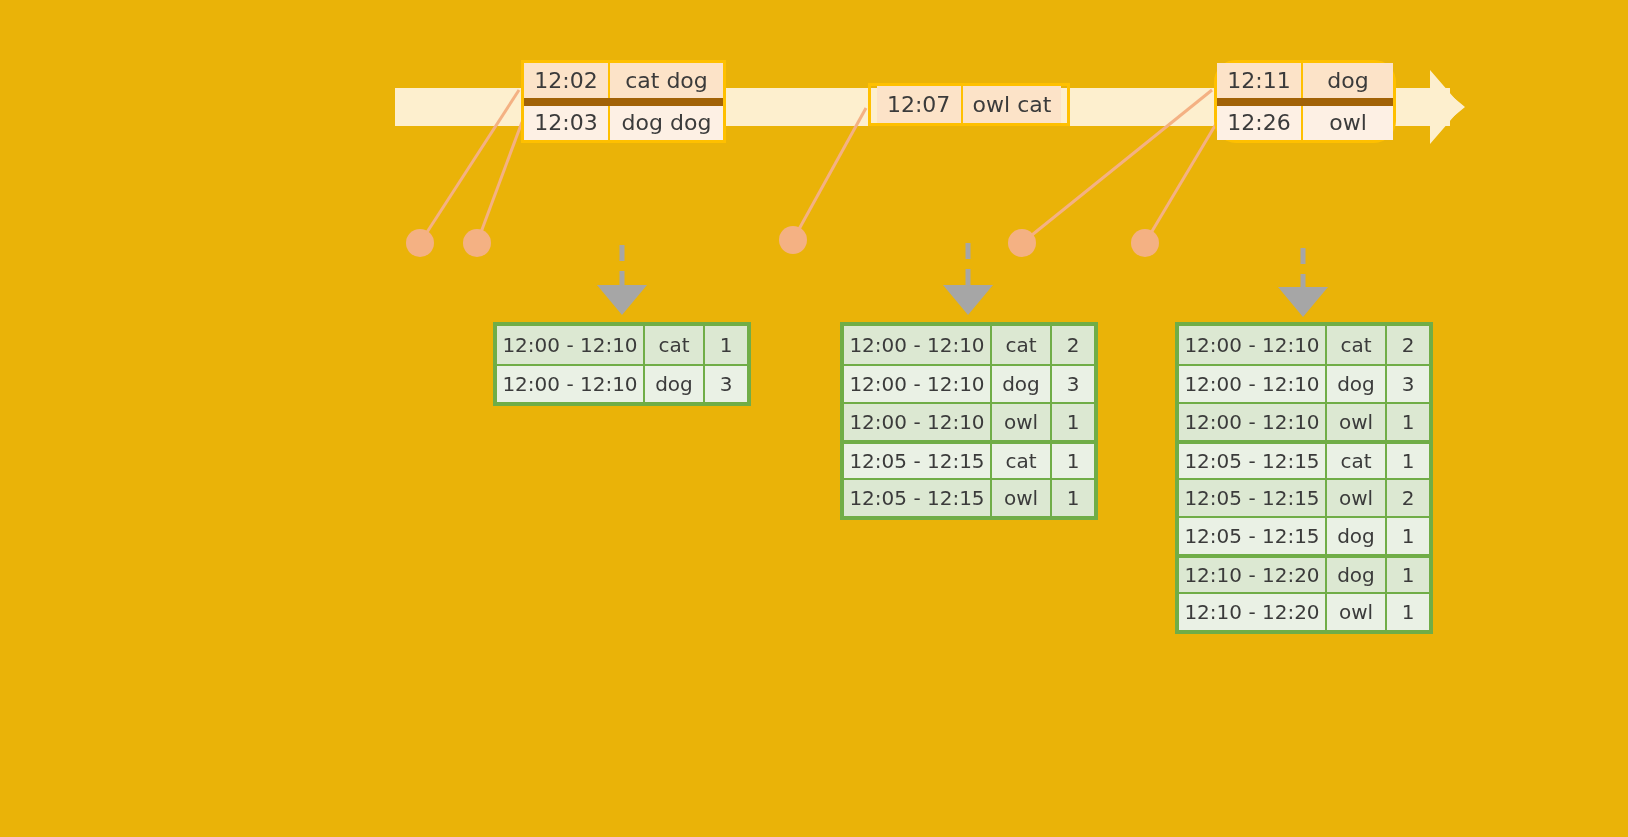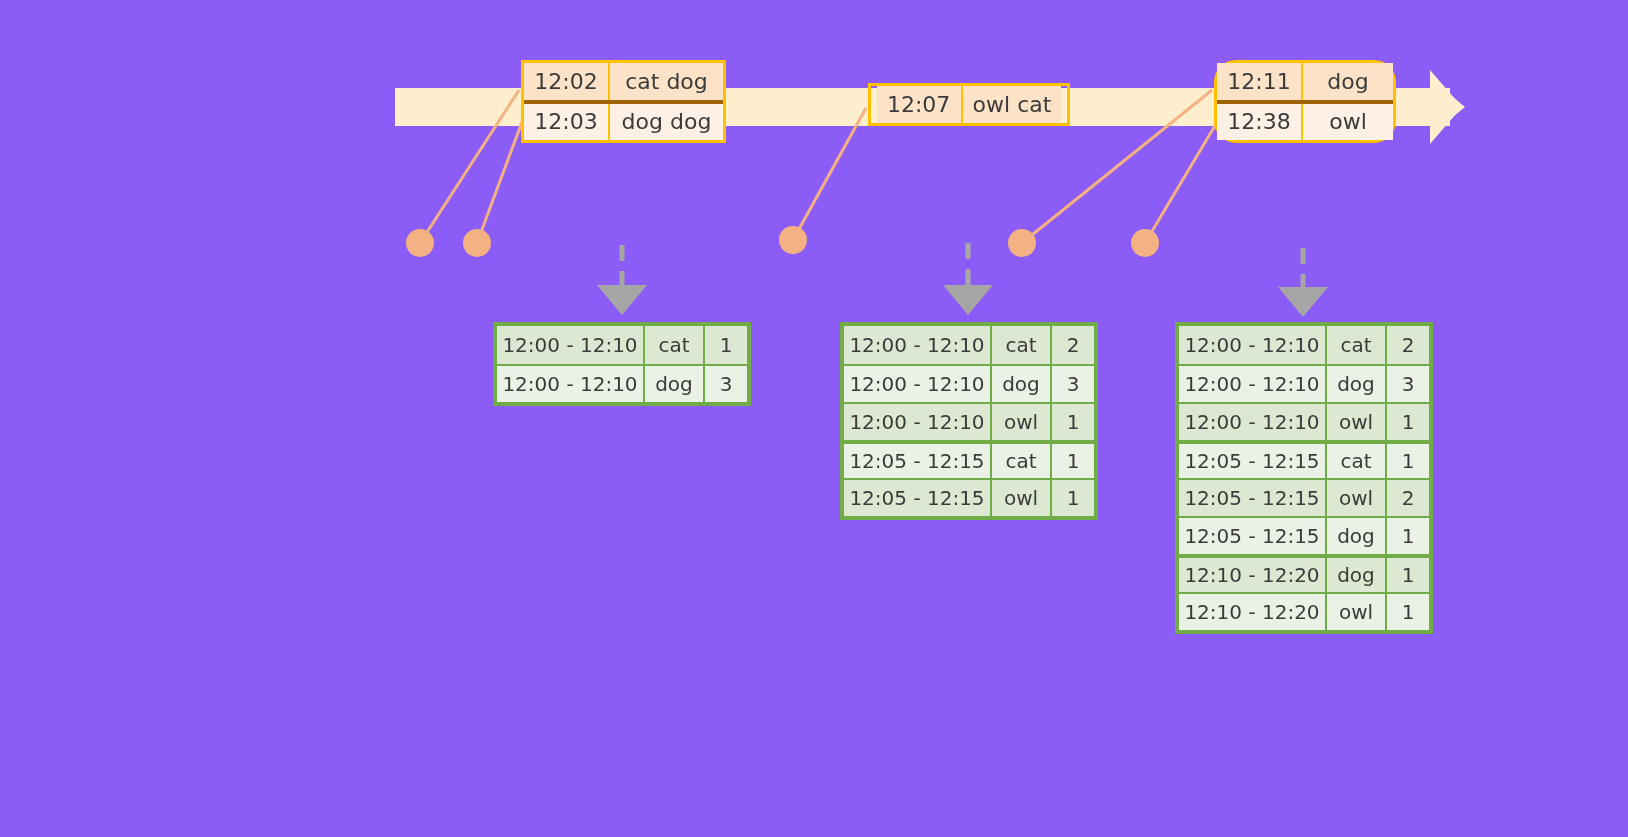--- a/index.html
+++ b/index.html
@@ -4,21 +4,21 @@
 <style>
   html, body {
     margin: 0;
     padding: 0;
     background: #000000;
   }
   #stage {
     position: relative;
     width: 1628px;
     height: 837px;
-    background: #8b5cf6;
+    background: #eab308;
     font-family: "DejaVu Sans", "Liberation Sans", sans-serif;
     overflow: hidden;
   }
   .svg-layer {
     position: absolute;
     left: 0;
     top: 0;
     width: 1628px;
     height: 837px;
     pointer-events: none;
@@ -30,21 +30,21 @@
     box-sizing: border-box;
     display: flex;
     flex-direction: column;
   }
   .event-row {
     display: flex;
     flex-direction: row;
     flex: 1 1 auto;
   }
   .event-row + .event-row {
-    border-top: 4px solid #a16207;
+    border-top: 8px solid #a16207;
   }
   .event-time {
     width: 86px;
     display: flex;
     align-items: center;
     justify-content: center;
     font-size: 22px;
     color: #3b3b3b;
     border-right: 2px solid #FFC000;
     box-sizing: border-box;
@@ -160,21 +160,21 @@
       <div class="event-words">owl cat</div>
     </div>
   </div>
 
   <div class="event-box" style="left:1214px; top:60px; width:182px; height:83px;border-radius:22px;">
     <div class="event-row shade-a">
       <div class="event-time">12:11</div>
       <div class="event-words">dog</div>
     </div>
     <div class="event-row shade-b">
-      <div class="event-time">12:38</div>
+      <div class="event-time">12:26</div>
       <div class="event-words">owl</div>
     </div>
   </div>
 
   <div class="result-table" id="result-table-1" style="left:493px; top:322px; width:258px;">
       <div class="res-row tint-a">
         <div class="res-cell res-window" style="flex: 1 1 auto;">12:00 - 12:10</div>
         <div class="res-cell res-word">cat</div>
         <div class="res-cell res-count">1</div>
       </div>

